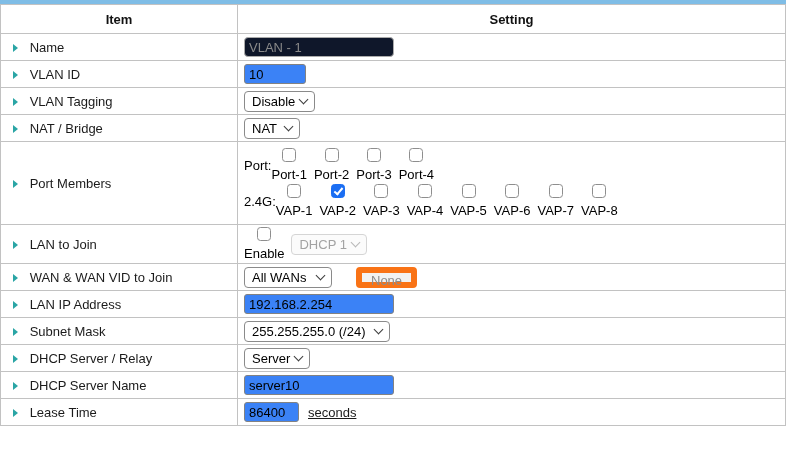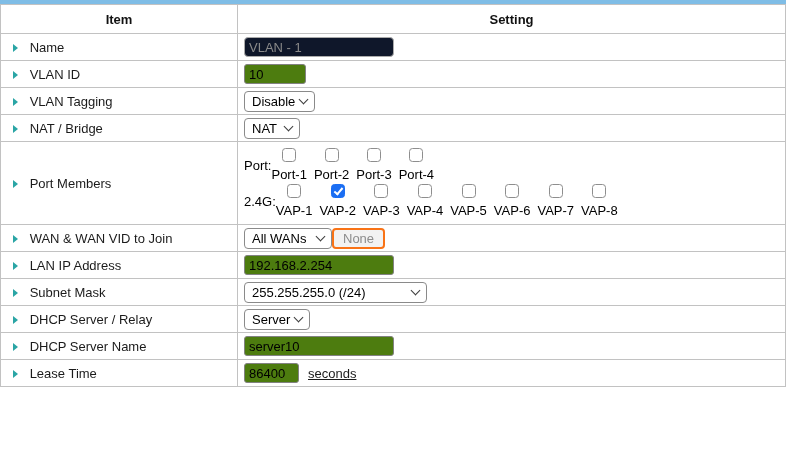--- a/index.html
+++ b/index.html
@@ -25,62 +25,62 @@
     border-top:4px solid transparent; border-bottom:4px solid transparent;
     margin-right:8px;
   }
   .item-label { color:#1b1b1b; }
 
   .setting-cell { padding:2px 6px; }
 
   .tinput {
     height:20px; box-sizing:border-box;
     border:1px solid #828282; border-radius:3px;
-    padding:1px 4px; background:#4d7c0f; color:#000;
+    padding:1px 4px; background:#3b82f6; color:#000;
     font-family:"Liberation Sans","DejaVu Sans",sans-serif; font-size:13px;
   }
   .input-disabled { background:#0f172a; border-color:#ababab; color:#8a8a8a; border-radius:4px; }
   .w150{width:150px} .w62{width:62px} .w112{width:112px} .w55{width:55px}
 
   .select {
     display:inline-flex; align-items:center; justify-content:space-between;
     gap:5px; height:21px; box-sizing:border-box;
     border:1px solid #8a8a8a; border-radius:4px;
     background:#fff; padding:0 7px; cursor:default; vertical-align:middle;
   }
   .chevron {
     width:6px; height:6px; flex:none;
     border-right:1.8px solid #3c3c3c; border-bottom:1.8px solid #3c3c3c;
     transform:rotate(45deg); margin-top:-3px;
   }
   .select-disabled { border-color:#d5d5d5; background:#fbfbfb; color:#a2a2a2; }
   .select-disabled .chevron { border-color:#b7b7b7; }
   .sel-tagging{min-width:62px} .sel-nat{min-width:56px} .sel-dhcp1{min-width:74px}
-  .sel-wans{min-width:88px} .sel-subnet{width:183px} .sel-server{min-width:66px}
+  .sel-wans{min-width:88px} .sel-subnet{width:146px} .sel-server{min-width:66px}
 
   .checkbox {
     display:inline-block; width:14px; height:14px; box-sizing:border-box;
     border:1.5px solid #8e8e8e; border-radius:3.5px; background:#fff;
     position:relative; flex:none;
   }
   .checkbox.checked { background:var(--cb-blue,#1b6ef3); border-color:var(--cb-blue,#1b6ef3); }
   .checkbox.checked::after {
     content:""; position:absolute; left:4px; top:1px;
     width:3px; height:7px;
     border:solid #fff; border-width:0 2px 2px 0;
     transform:rotate(40deg);
   }
   .cb-item { display:inline-flex; align-items:center; gap:5px; margin-right:7px;flex-direction:column; }
   .cb-line { display:flex; align-items:center; margin:2px 0; }
   .cb-lines { padding:2px 0; }
 
   .btn-none {
     height:21px; box-sizing:border-box;
-    background:#f2f2f2; border:2px solid #f97316; border-radius:4px;
-    color:#8c8c8c; padding:0 9px; margin-left:0;
+    background:#f2f2f2; border:6px solid #f97316; border-radius:4px;
+    color:#8c8c8c; padding:0 9px; margin-left:24px;
     font-family:"Liberation Sans","DejaVu Sans",sans-serif; font-size:13px;text-align:right;
   }
 
   .inline-row { display:flex; align-items:center; }
   .pool-line { display:flex; align-items:center; margin:3px 0; }
   .pool-label { width:104px; color:#1b1b1b; }
   .suffix { margin-left:9px; color:#1b1b1b;text-decoration:underline; }
 </style>
 </head>
 <body>
@@ -195,20 +195,38 @@
                     <span class="cb-label">VAP-7</span>
                   </span><span class="cb-item">
                     <span class="checkbox"></span>
                     <span class="cb-label">VAP-8</span>
                   </span></span>
             </div>
           </div>
         </td>
       </tr>
 
+      <tr class="r">
+        <td class="item-cell">
+          <span class="bullet"></span>
+          <span class="item-label">LAN to Join</span>
+        </td>
+        <td class="setting-cell">
+          <div class="inline-row">
+            <span class="cb-item">
+              <span class="checkbox"></span>
+              <span class="cb-label">Enable</span>
+            </span>
+            <span class="select select-disabled sel-dhcp1">
+              <span class="select-text">DHCP 1</span>
+              <span class="chevron"></span>
+            </span>
+          </div>
+        </td>
+      </tr>
 
       <tr class="r">
         <td class="item-cell">
           <span class="bullet"></span>
           <span class="item-label">WAN &amp; WAN VID to Join</span>
         </td>
         <td class="setting-cell">
           <div class="inline-row">
             <span class="select sel-wans">
               <span class="select-text">All WANs</span>

